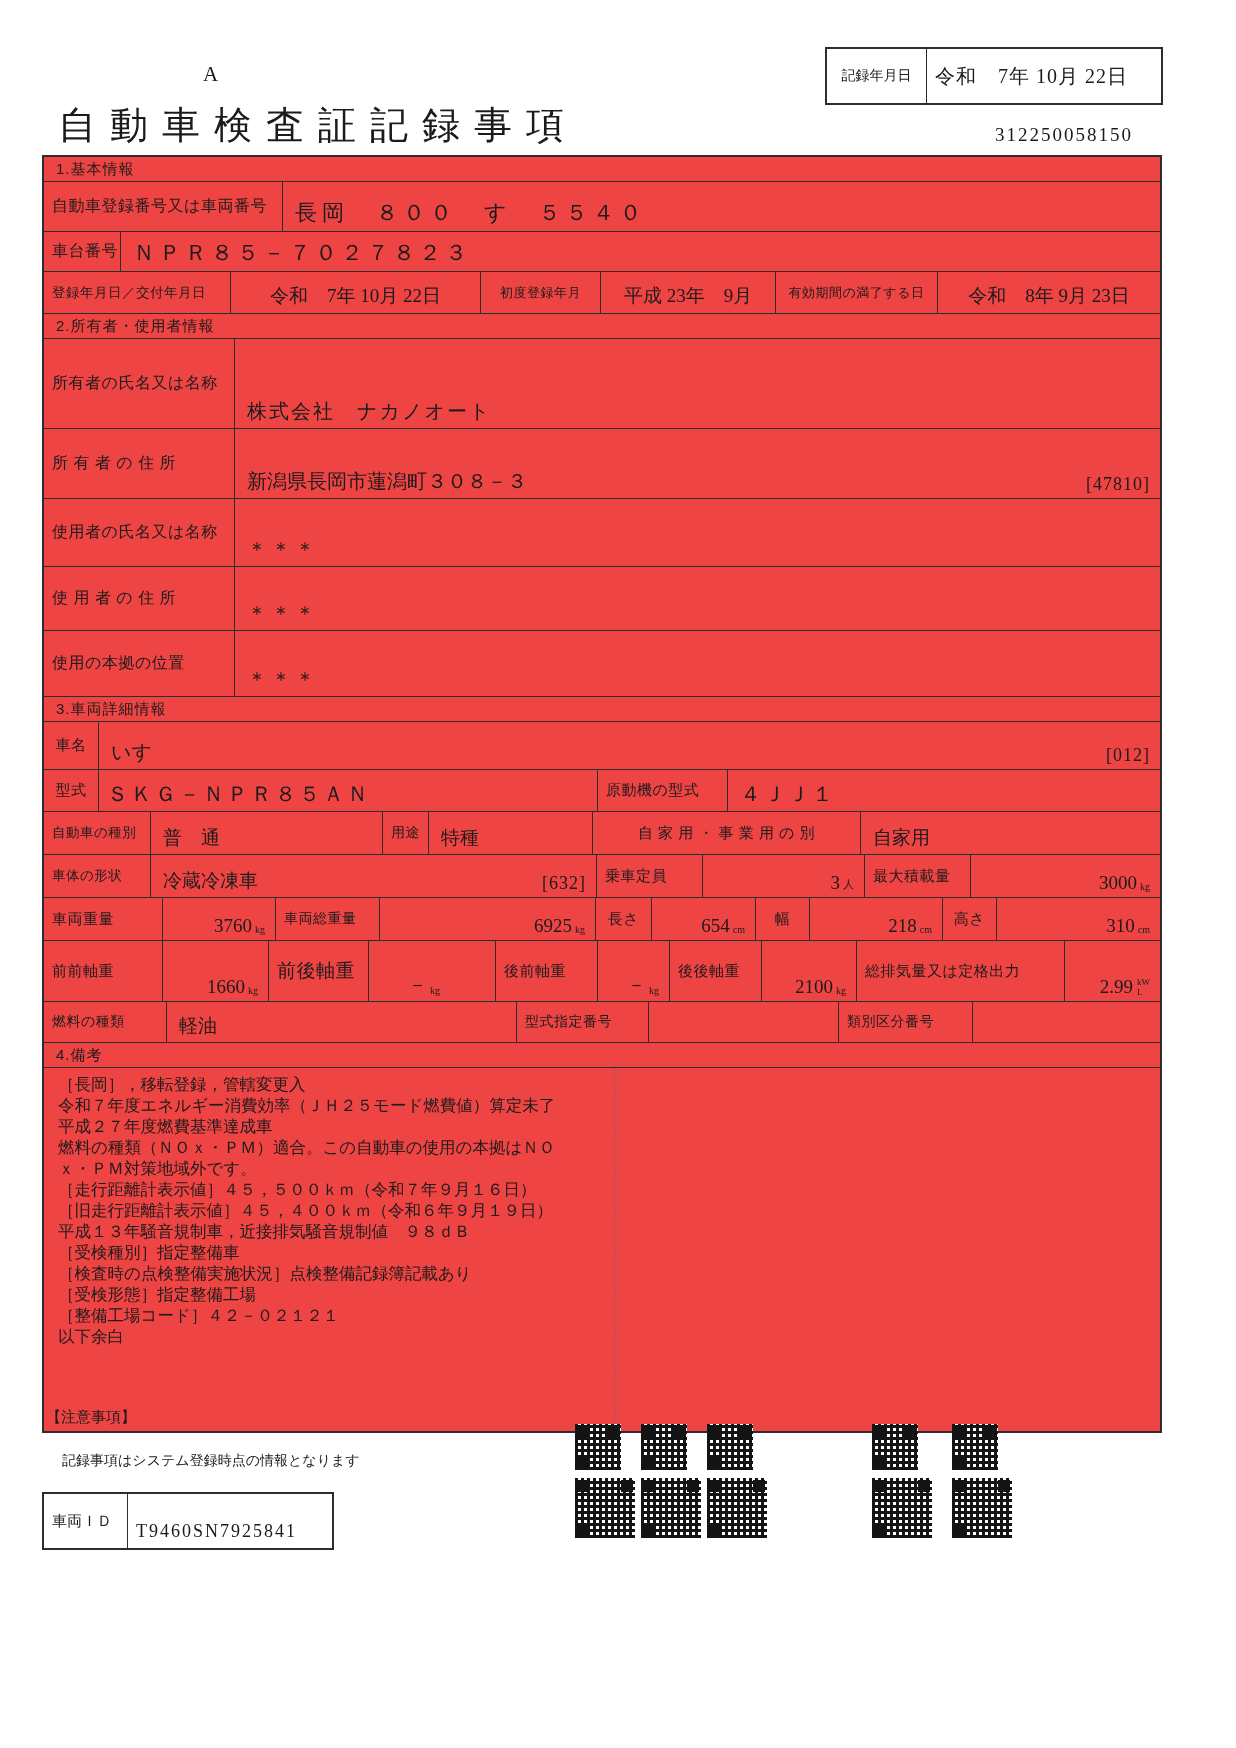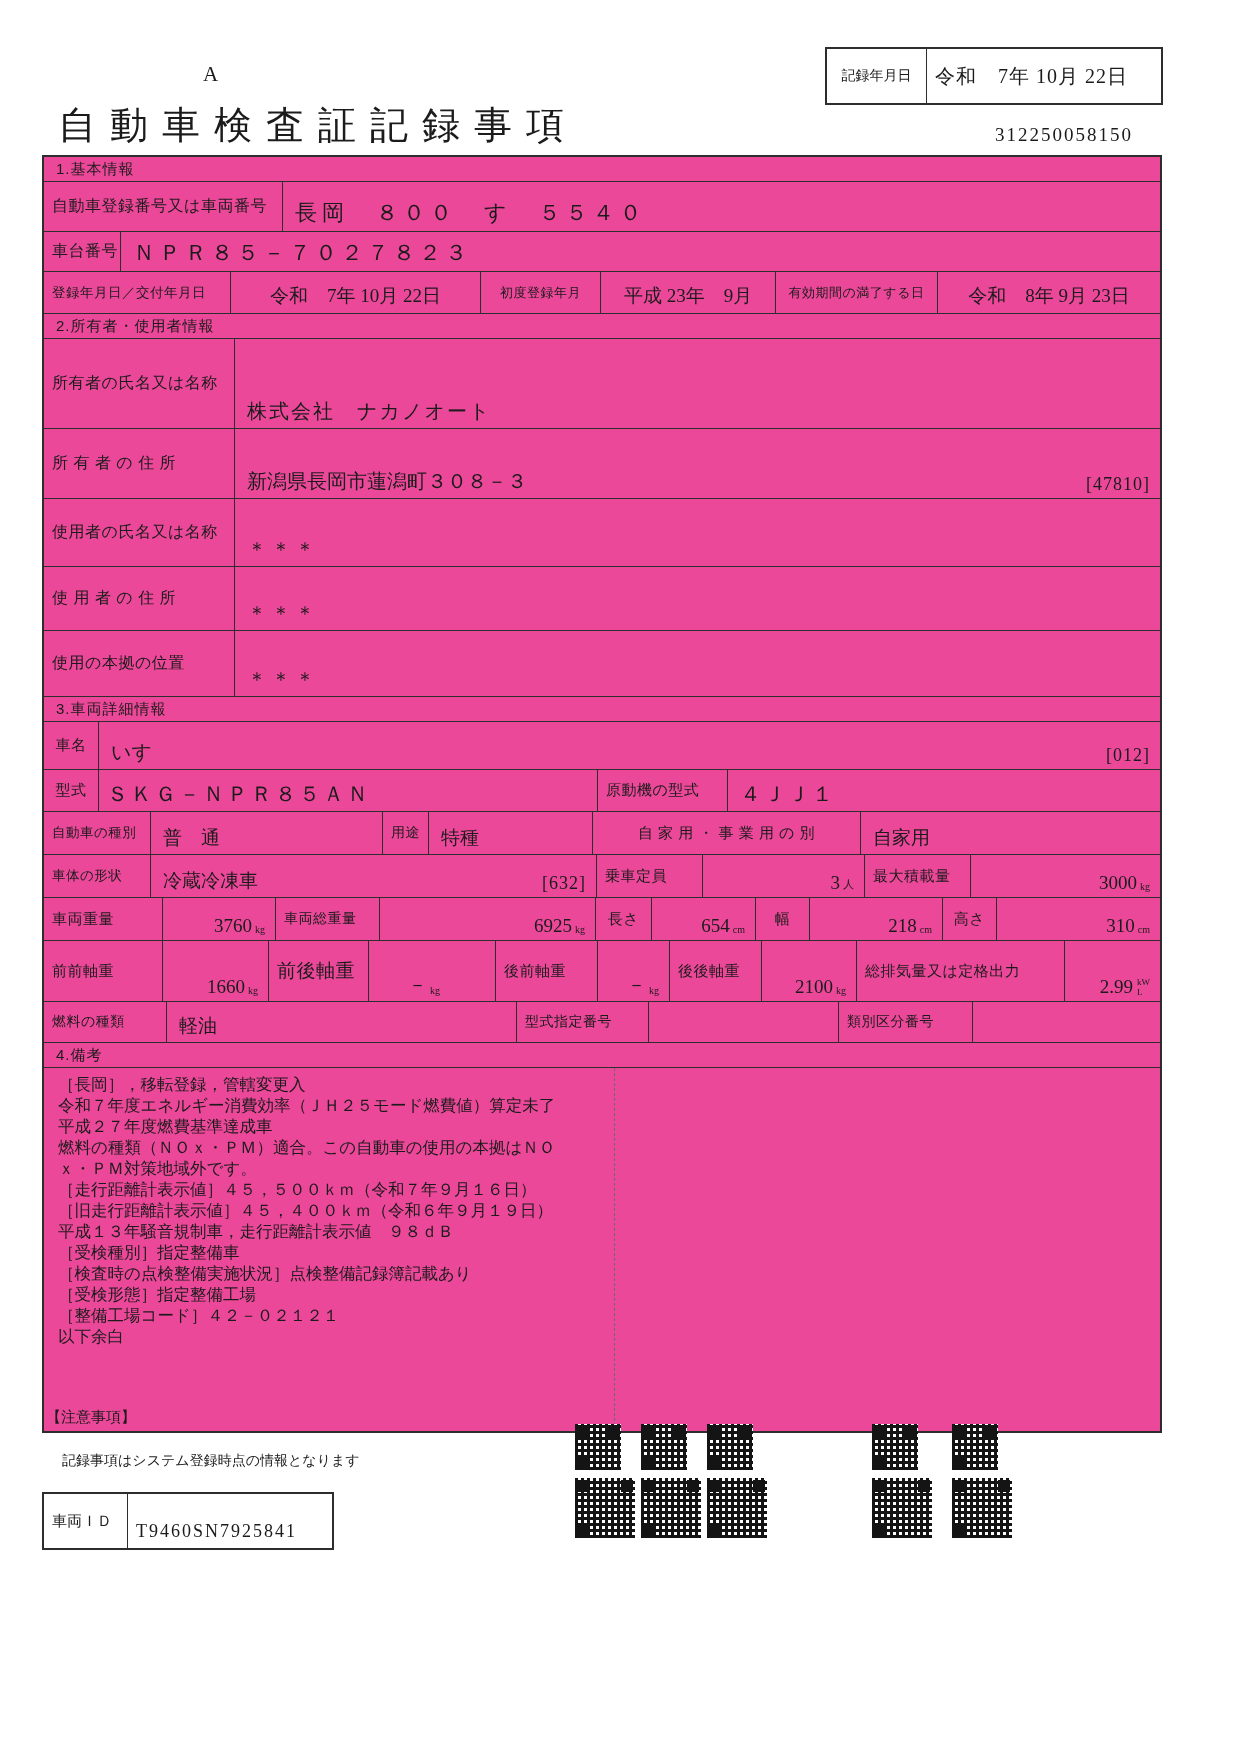--- a/index.html
+++ b/index.html
@@ -18,21 +18,21 @@
   
   .page-label { position:absolute; left:203px; top:62px; font-size:21px; }
   .doc-title  { position:absolute; left:58px;  top:100px; font-size:38px; letter-spacing:14px; white-space:nowrap; }
   .doc-number { position:absolute; left:995px; top:124px; font-size:19px; letter-spacing:2px; }
 
   .record-box { position:absolute; left:825px; top:47px; width:338px; height:58px; border:2px solid #2d2d2d; display:flex; background:#fff; }
   .record-box .rlab { width:100px; border-right:1.5px solid #2d2d2d; display:flex; align-items:center; justify-content:center; font-size:14px; }
   .record-box .rval { flex:1; display:flex; align-items:center; padding-left:8px; font-size:20px; letter-spacing:1px; }
 
   
-  .tbl { position:absolute; left:42px; top:155px; width:1120px; border:2px solid #2d2d2d; background:#ec4899; }
+  .tbl { position:absolute; left:42px; top:155px; width:1120px; border:2px solid #2d2d2d; background:#ef4444; }
   .row { display:flex; border-top:1.5px solid #2d2d2d; }
   .row:first-child { border-top:none; }
   .row > div { border-left:1.5px solid #2d2d2d; min-width:0; }
   .row > div:first-child { border-left:none; }
   .sechead { height:24px; font-size:15px; padding:3px 0 0 12px; letter-spacing:1px; }
 
   .lab { display:flex; align-items:center; padding-left:8px; font-size:15px;
          font-family:"Liberation Sans","DejaVu Sans",sans-serif; letter-spacing:0.5px; }
   .lab.ctr { justify-content:center; padding-left:0; }
   .vbl { display:flex; align-items:flex-end; padding:0 6px 3px 12px; font-size:19px; }
@@ -263,21 +263,21 @@
 
     <div class="row">
       <div class="remarks flex1">
         <div class="line">［長岡］，移転登録，管轄変更入</div>
         <div class="line">令和７年度エネルギー消費効率（ＪＨ２５モード燃費値）算定未了</div>
         <div class="line">平成２７年度燃費基準達成車</div>
         <div class="line">燃料の種類（ＮＯｘ・ＰＭ）適合。この自動車の使用の本拠はＮＯ</div>
         <div class="line">ｘ・ＰＭ対策地域外です。</div>
         <div class="line">［走行距離計表示値］４５，５００ｋｍ（令和７年９月１６日）</div>
         <div class="line">［旧走行距離計表示値］４５，４００ｋｍ（令和６年９月１９日）</div>
-        <div class="line">平成１３年騒音規制車，走行距離計表示値　９８ｄＢ</div>
+        <div class="line">平成１３年騒音規制車，近接排気騒音規制値　９８ｄＢ</div>
         <div class="line">［受検種別］指定整備車</div>
         <div class="line">［検査時の点検整備実施状況］点検整備記録簿記載あり</div>
         <div class="line">［受検形態］指定整備工場</div>
         <div class="line">［整備工場コード］４２－０２１２１</div>
         <div class="line">以下余白</div>
         <div class="fold-line"></div>
       </div>
     </div>
 
   </div>

